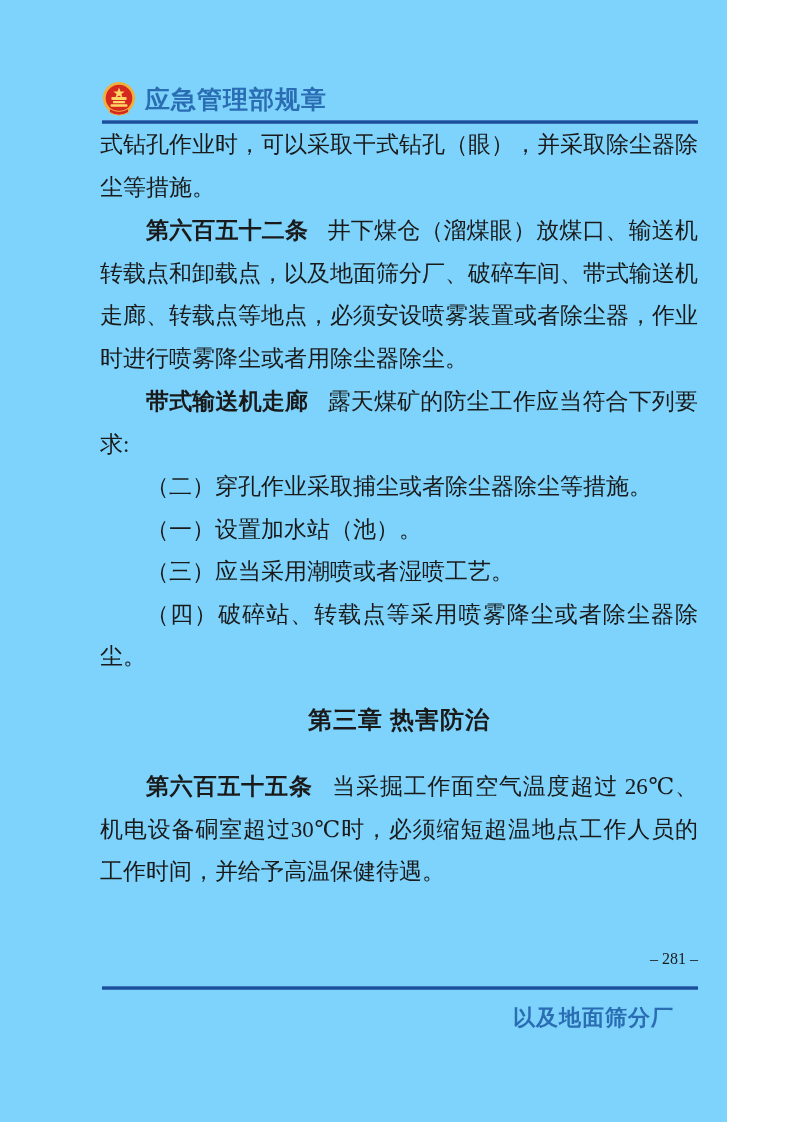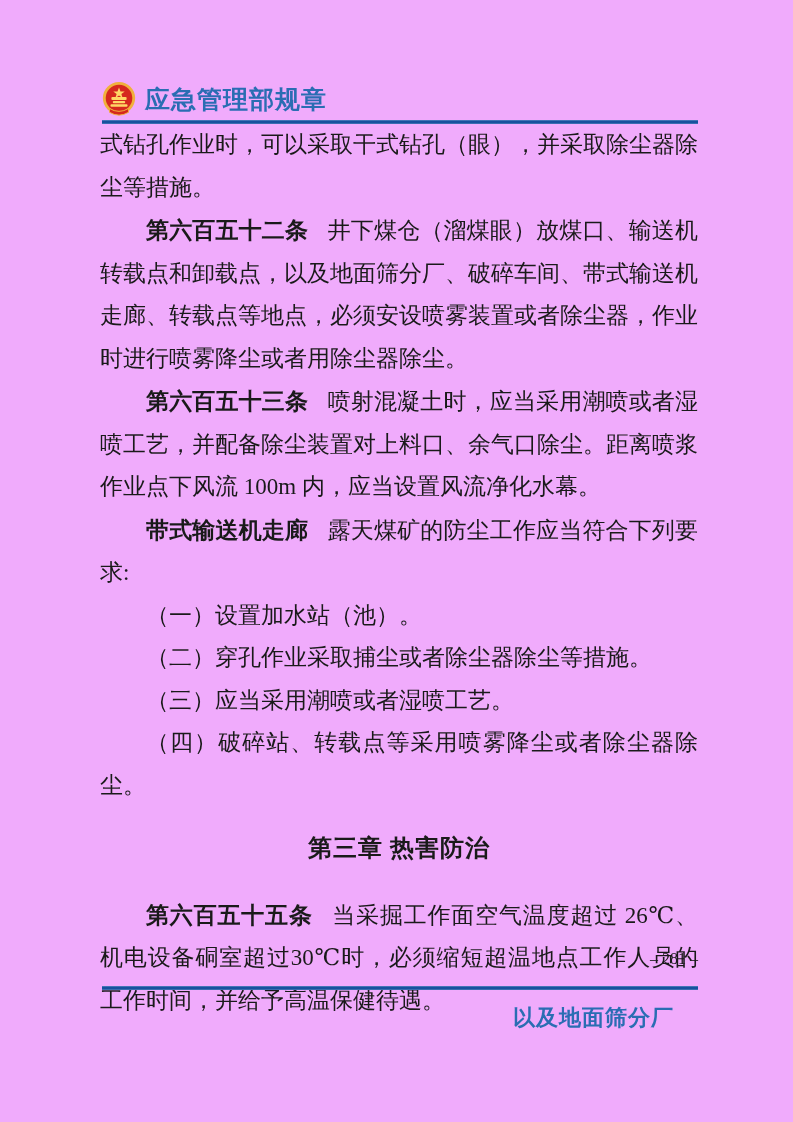--- a/index.html
+++ b/index.html
@@ -1,21 +1,21 @@
 <!DOCTYPE html>
 <html lang="zh"><head>
 <meta charset="utf-8">
 <style>
   * { margin: 0; padding: 0; box-sizing: border-box; }
   html, body { background: #ffffff; }
   .page {
     position: relative;
-    width: 793px;
+    width: 727px;
     height: 1122px;
-    background: #f0abfc;
+    background: #7dd3fc;
     overflow: hidden;
     font-family: "Liberation Serif", "DejaVu Serif", serif;
     color: #1a1a1a;
   }
   
   .header {
     position: absolute;
     left: 100px;
     top: 80px;
     display: flex;
@@ -112,26 +112,25 @@
     <span class="header-title">应急管理部规章</span>
   </div>
 
   <div class="rule rule-top"></div>
 
   <div class="body">
     <p class="para no-indent"><span>式钻孔作业时，可以采取干式钻孔（眼），并采取除尘器除尘等措施。</span></p>
 
     <p class="para"><span class="article-num">第六百五十二条</span><span>井下煤仓（溜煤眼）放煤口、输送机转载点和卸载点，以及地面筛分厂、破碎车间、带式输送机走廊、转载点等地点，必须安设喷雾装置或者除尘器，作业时进行喷雾降尘或者用除尘器除尘。</span></p>
 
-    <p class="para"><span class="article-num">第六百五十三条</span><span>喷射混凝土时，应当采用潮喷或者湿喷工艺，并配备除尘装置对上料口、余气口除尘。距离喷浆作业点下风流 100m 内，应当设置风流净化水幕。</span></p>
 
     <p class="para"><span class="article-num">带式输送机走廊</span><span>露天煤矿的防尘工作应当符合下列要求:</span></p>
 
+    <p class="para"><span>（二）穿孔作业采取捕尘或者除尘器除尘等措施。</span></p>
     <p class="para"><span>（一）设置加水站（池）。</span></p>
-    <p class="para"><span>（二）穿孔作业采取捕尘或者除尘器除尘等措施。</span></p>
     <p class="para"><span>（三）应当采用潮喷或者湿喷工艺。</span></p>
     <p class="para"><span>（四）破碎站、转载点等采用喷雾降尘或者除尘器除尘。</span></p>
 
     <h2 class="chapter-heading">第三章 热害防治</h2>
 
     <p class="para"><span class="article-num">第六百五十五条</span><span>当采掘工作面空气温度超过 26℃、机电设备硐室超过30℃时，必须缩短超温地点工作人员的工作时间，并给予高温保健待遇。</span></p>
   </div>
 
   <div class="page-number">– 281 –</div>
 

